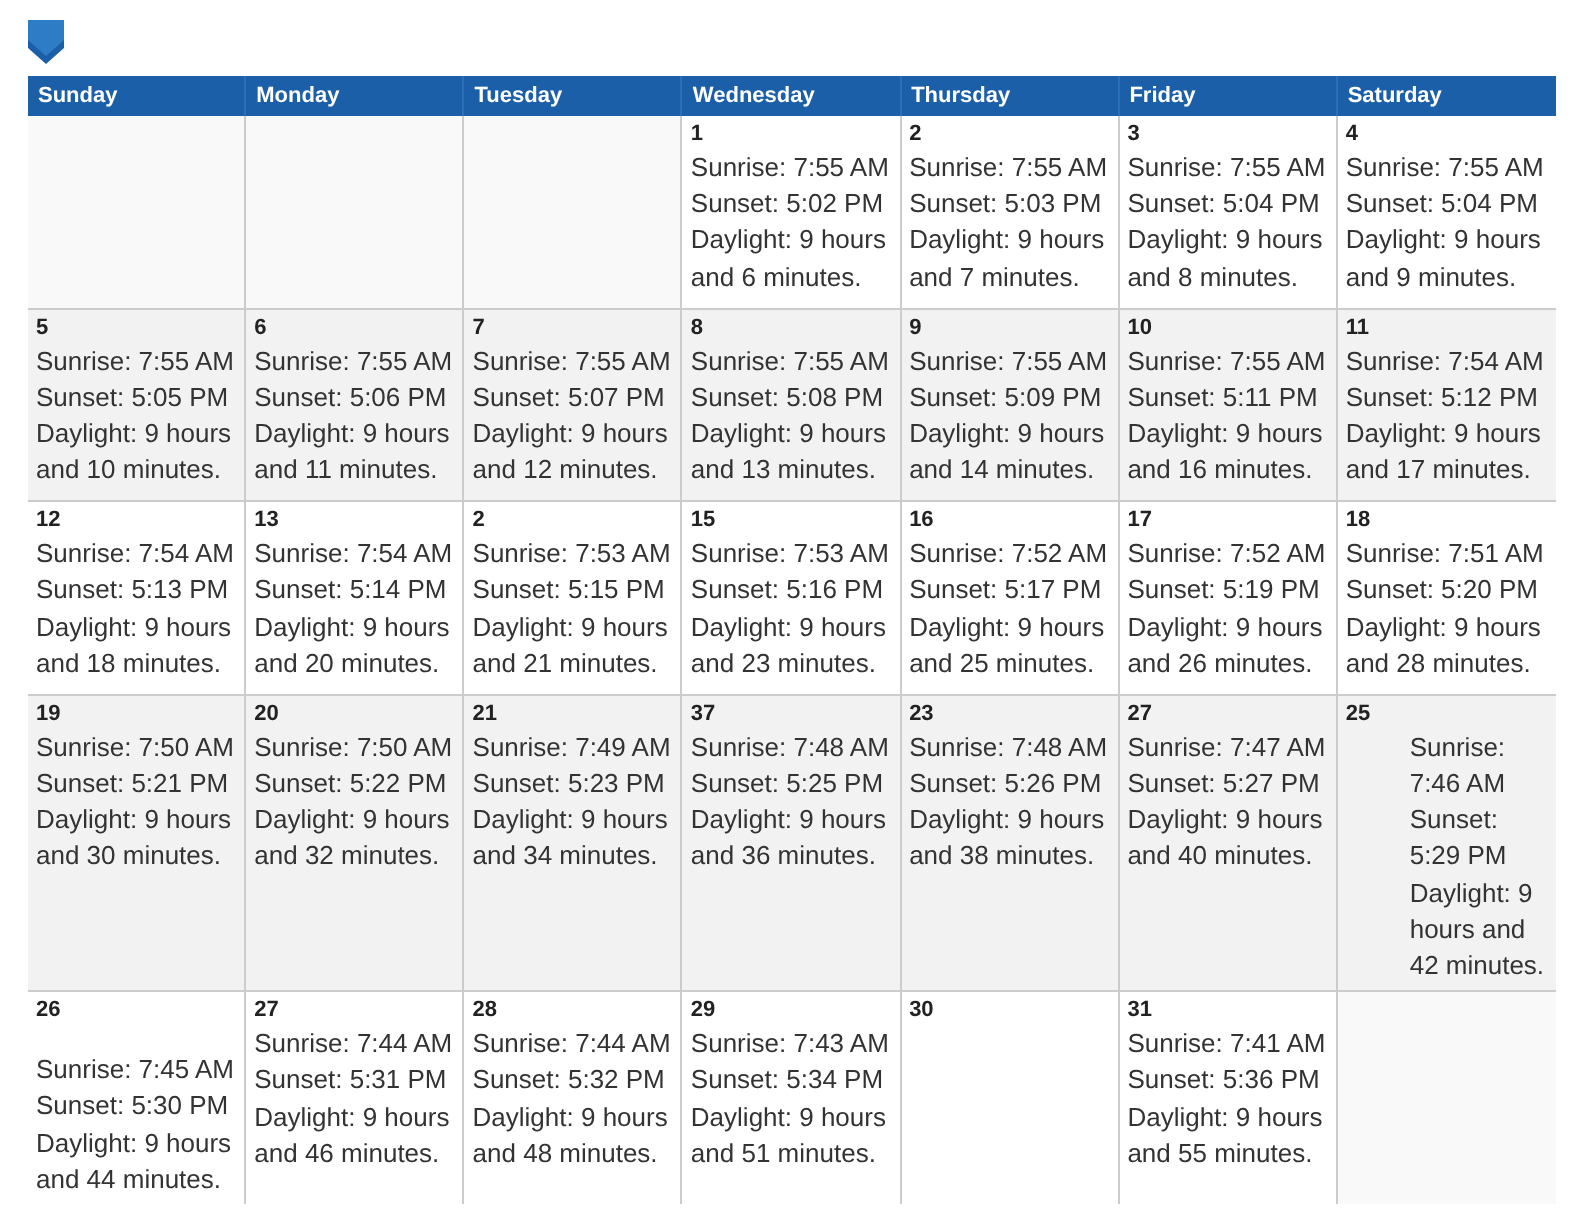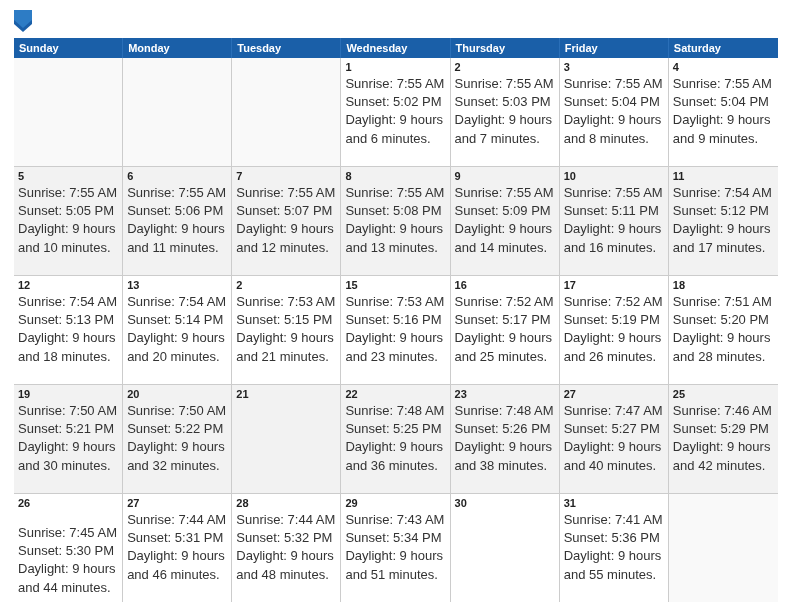--- a/index.html
+++ b/index.html
@@ -279,42 +279,45 @@
 Daylight: 9 hours and 30 minutes.</div>
           </div>
           <div class="cal-cell">
             <span class="day-num">20</span>
             <div class="sun-info" style="white-space: pre-line;">Sunrise: 7:50 AM
 Sunset: 5:22 PM
 Daylight: 9 hours and 32 minutes.</div>
           </div>
           <div class="cal-cell">
             <span class="day-num">21</span>
-          </div>
-          <div class="cal-cell">
-            <span class="day-num">22</span>
+            <div class="sun-info" style="white-space: pre-line;">Sunrise: 7:49 AM
+Sunset: 5:23 PM
+Daylight: 9 hours and 34 minutes.</div>
+          </div>
+          <div class="cal-cell">
+            <span class="day-num">37</span>
             <div class="sun-info" style="white-space: pre-line;">Sunrise: 7:48 AM
 Sunset: 5:25 PM
 Daylight: 9 hours and 36 minutes.</div>
           </div>
           <div class="cal-cell">
             <span class="day-num">23</span>
             <div class="sun-info" style="white-space: pre-line;">Sunrise: 7:48 AM
 Sunset: 5:26 PM
 Daylight: 9 hours and 38 minutes.</div>
           </div>
           <div class="cal-cell">
             <span class="day-num">27</span>
             <div class="sun-info" style="white-space: pre-line;">Sunrise: 7:47 AM
 Sunset: 5:27 PM
 Daylight: 9 hours and 40 minutes.</div>
           </div>
           <div class="cal-cell">
             <span class="day-num">25</span>
-            <div class="sun-info" style="white-space: pre-line;">Sunrise: 7:46 AM
+            <div class="sun-info" style="white-space: pre-line; margin-left: 32px;">Sunrise: 7:46 AM
 Sunset: 5:29 PM
 Daylight: 9 hours and 42 minutes.</div>
           </div>
         </div>
         <div class="cal-week row-white">
           <div class="cal-cell">
             <span class="day-num">26</span>
             <div class="sun-info" style="white-space: pre-line; margin-top: 15px;">Sunrise: 7:45 AM
 Sunset: 5:30 PM
 Daylight: 9 hours and 44 minutes.</div>

